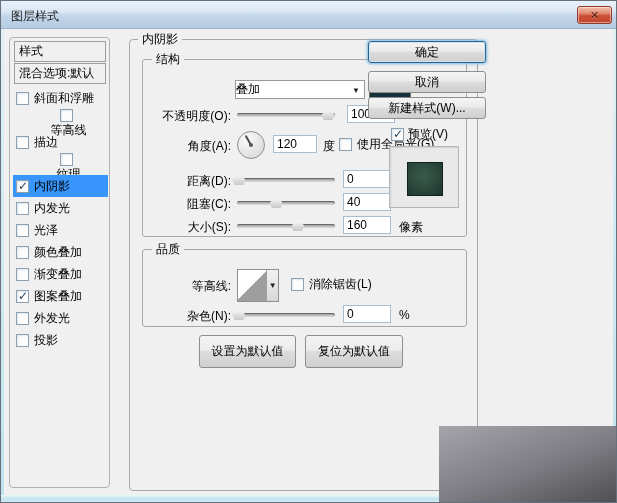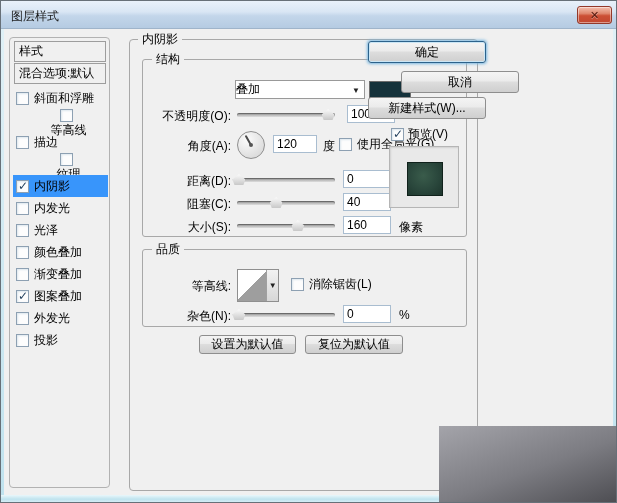--- a/index.html
+++ b/index.html
@@ -88,32 +88,32 @@
 
   
   .contour { position:absolute; left:94px; top:-6px; width:42px; height:33px; border:1px solid #8f8f8f;
     background:#fff; display:flex; cursor:pointer; }
   .contour-thumb { width:29px; height:100%; background:linear-gradient(135deg,#ffffff 49.5%,#9e9e9e 50%); }
   .contour-dd { width:12px; height:100%; border-left:1px solid #a0a0a0;
     background:linear-gradient(180deg,#f2f2f2,#d7d7d7); text-align:center; }
   .contour-dd span { font-size:8px; line-height:31px; color:#222; }
 
   
-  .btn { position:absolute; height:19px; border:1px solid #8e8e8e; border-radius:3px;
+  .btn { position:absolute; height:33px; border:1px solid #8e8e8e; border-radius:3px;
     background:linear-gradient(180deg,#f4f4f4 0%,#ebebeb 45%,#dddddd 50%,#cfcfcf 100%);
     font-size:12px; text-align:center; line-height:17px; cursor:pointer;
     font-family:"Liberation Sans","DejaVu Sans",sans-serif; }
   .btn-default { border:1px solid #2c628b; box-shadow:0 0 3px 1px #79b7e0, inset 0 0 0 1px #cbe6f5; }
 
   .btn-make { left:69px; top:295px; width:97px; }
   .btn-reset { left:175px; top:295px; width:98px; }
 
   
   .btn-ok { left:364px; top:12px; width:118px; height:22px; line-height:20px; }
-  .btn-cancel { left:364px; top:42px; width:118px; height:22px; line-height:20px;margin-left:33px; }
+  .btn-cancel { left:364px; top:42px; width:118px; height:22px; line-height:20px; }
   .btn-newstyle { left:364px; top:68px; width:118px; height:22px; line-height:20px; }
   .preview-check { position:absolute; left:387px; top:97px; display:flex; align-items:center; }
   .preview-check .cb { margin-right:4px; }
   .preview-panel { position:absolute; left:385px; top:117px; width:70px; height:62px;
     background:#e9e9e9; border:1px solid #b5b5b5; box-shadow:inset 1px 1px 2px #d0d0d0; }
   .preview-swatch { position:absolute; left:17px; top:15px; width:36px; height:34px;
     border:1px solid #10211b;
     background:radial-gradient(circle at 45% 40%, #3a5c4b 0%, #2a473c 55%, #1d352c 100%); }
 
   

